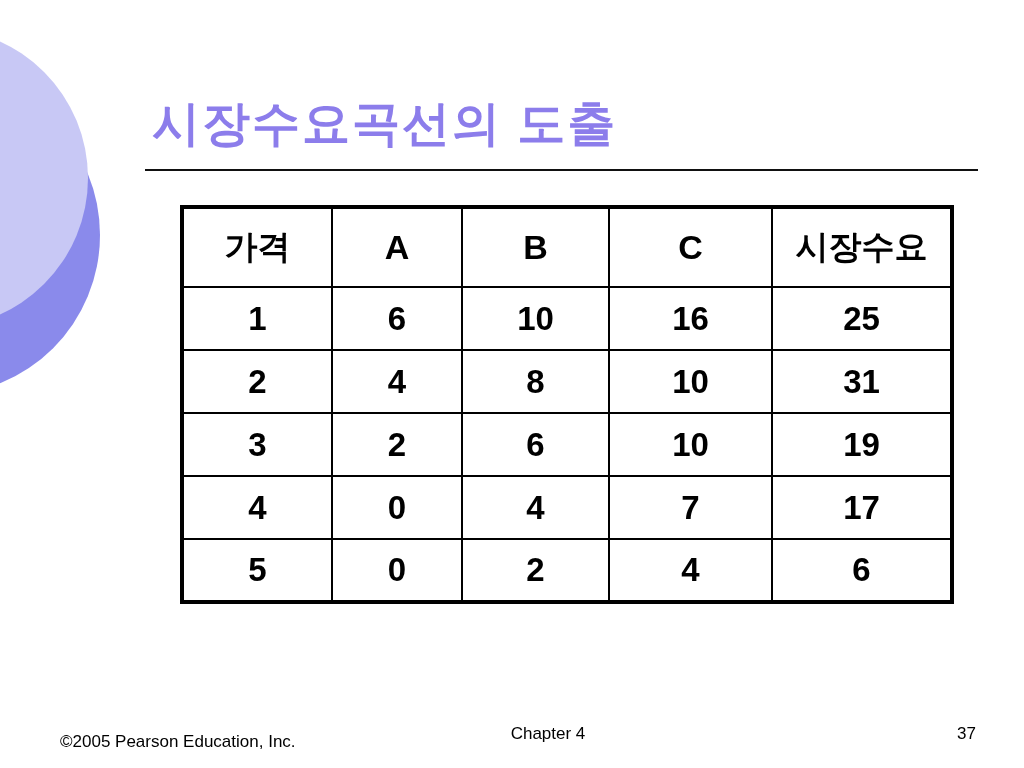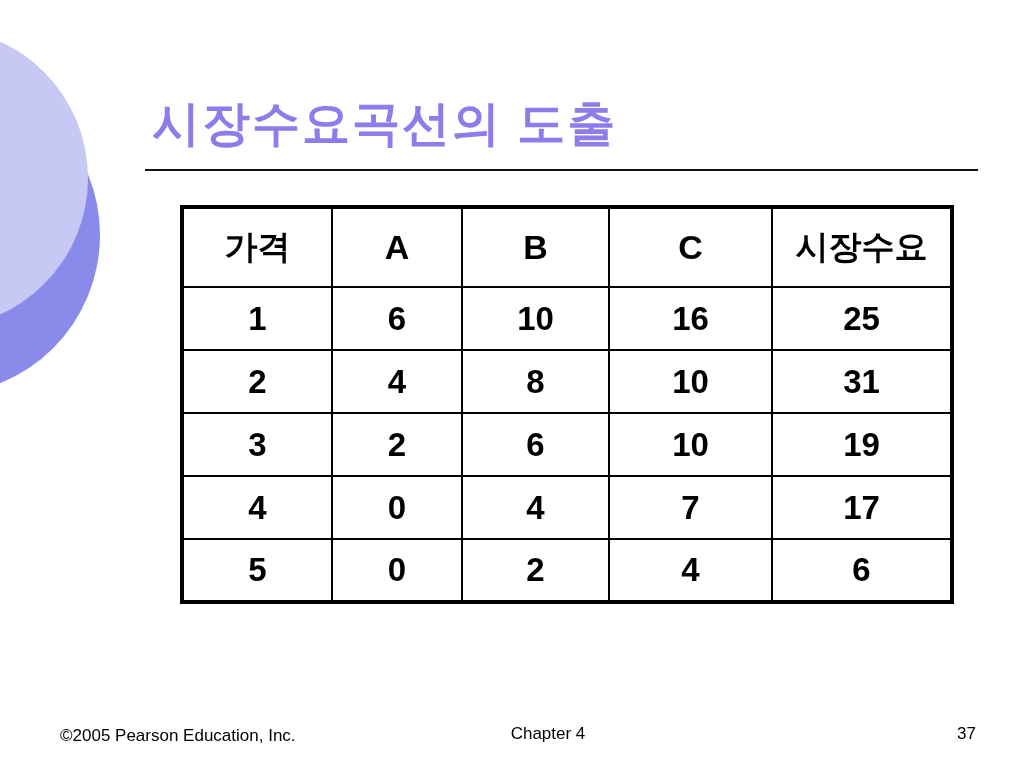--- a/index.html
+++ b/index.html
@@ -83,21 +83,21 @@
   table.demand tbody tr { height: 63px; }
   table.demand th.latin { font-weight: bold; font-size: 34px; }
   .footer {
     position: absolute;
     left: 0; top: 724px;
     width: 1024px;
     z-index: 3;
     font-size: 17px;
     color: var(--text-color);
   }
-  .footer .copyright { position: absolute; left: 60px; top: 2px; white-space: nowrap; }
+  .footer .copyright { position: absolute; left: 60px; top: 8px; white-space: nowrap; }
   .footer .chapter   { position: absolute; left: 0; top: 0; width: 100%; text-align: center; margin-left: 36px; }
   .footer .pagenum   { position: absolute; right: 48px; top: 0; }
 </style>
 </head>
 <body>
 
 <div class="slide">
 
   <div class="circle circle-dark"></div>
   <div class="circle circle-light"></div>

